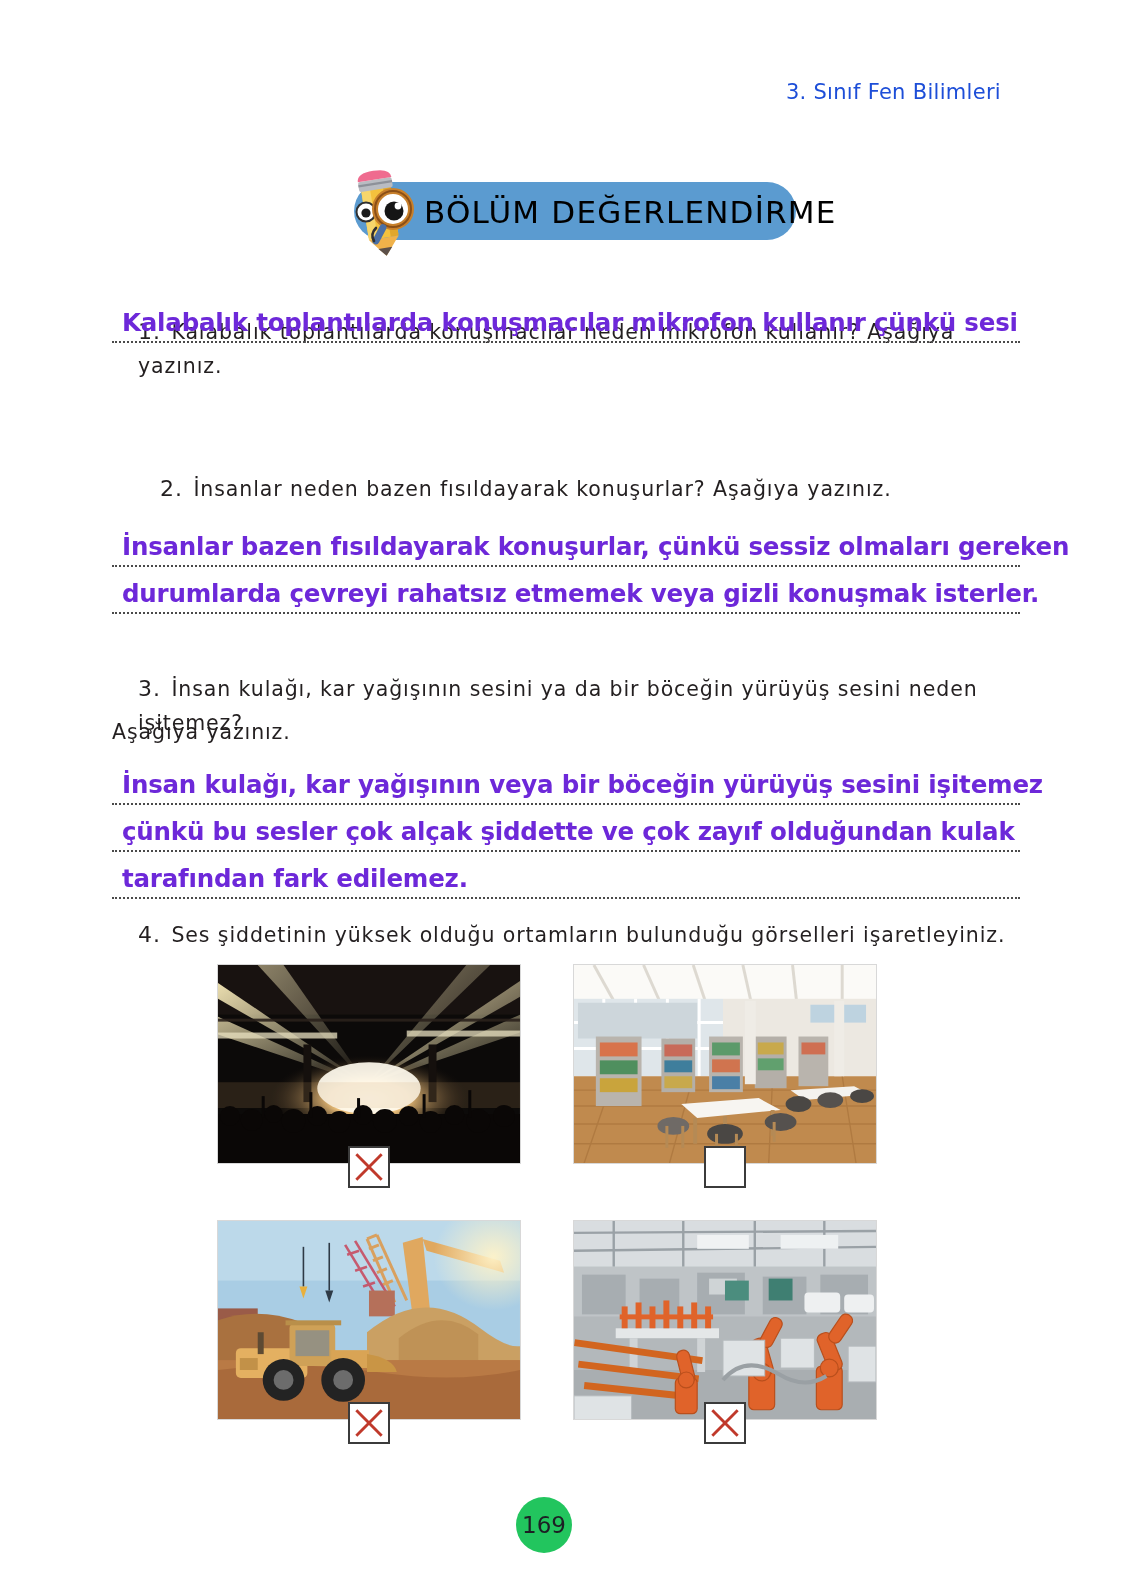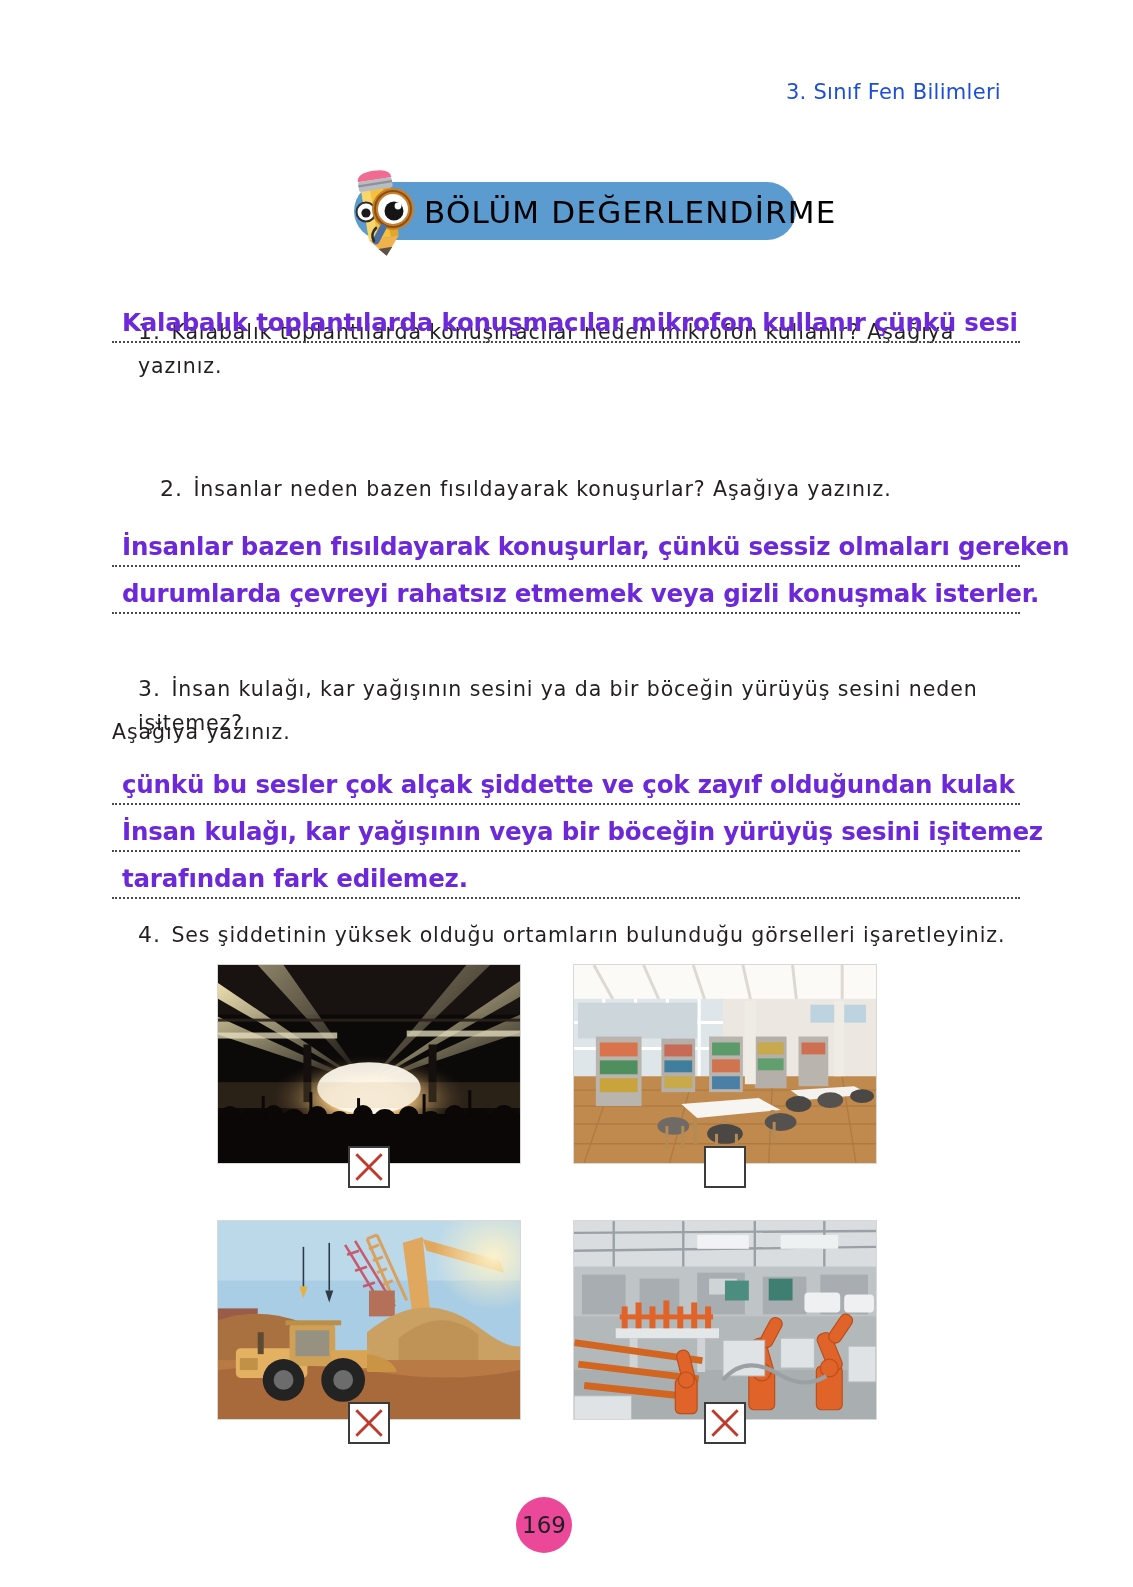--- a/index.html
+++ b/index.html
@@ -138,21 +138,21 @@
   }
 
   
   .pagenum {
     position: absolute;
     left: 516px;
     top: 1497px;
     width: 56px;
     height: 56px;
     border-radius: 50%;
-    background: #ec4899;
+    background: #22c55e;
     color: #1d1f24;
     font-family: "DejaVu Sans", sans-serif;
     font-size: 23px;
     display: flex;
     align-items: center;
     justify-content: center;
   }
 
   
   .scene { position:absolute; inset:0; }
@@ -229,25 +229,25 @@
   <span class="q-num">3.</span>
   <span>İnsan kulağı, kar yağışının sesini ya da bir böceğin yürüyüş sesini neden işitemez?</span>
 </div>
 <div class="q" style="top:715px; left:112px;">
   <span>Aşağıya yazınız.</span>
 </div>
 
 <div class="ansblock" style="top:770px;">
   <div class="ansline">
     <span class="dots"></span>
-    <span class="anstext">çünkü bu sesler çok alçak şiddette ve çok zayıf olduğundan kulak</span>
+    <span class="anstext">İnsan kulağı, kar yağışının veya bir böceğin yürüyüş sesini işitemez</span>
   </div>
   <div class="ansline">
     <span class="dots"></span>
-    <span class="anstext">İnsan kulağı, kar yağışının veya bir böceğin yürüyüş sesini işitemez</span>
+    <span class="anstext">çünkü bu sesler çok alçak şiddette ve çok zayıf olduğundan kulak</span>
   </div>
   <div class="ansline">
     <span class="dots"></span>
     <span class="anstext">tarafından fark edilemez.</span>
   </div>
 </div>
 
 <div class="q" style="top:918px; left:138px; width:900px;">
   <span class="q-num">4.</span>
   <span>Ses şiddetinin yüksek olduğu ortamların bulunduğu görselleri işaretleyiniz.</span>

